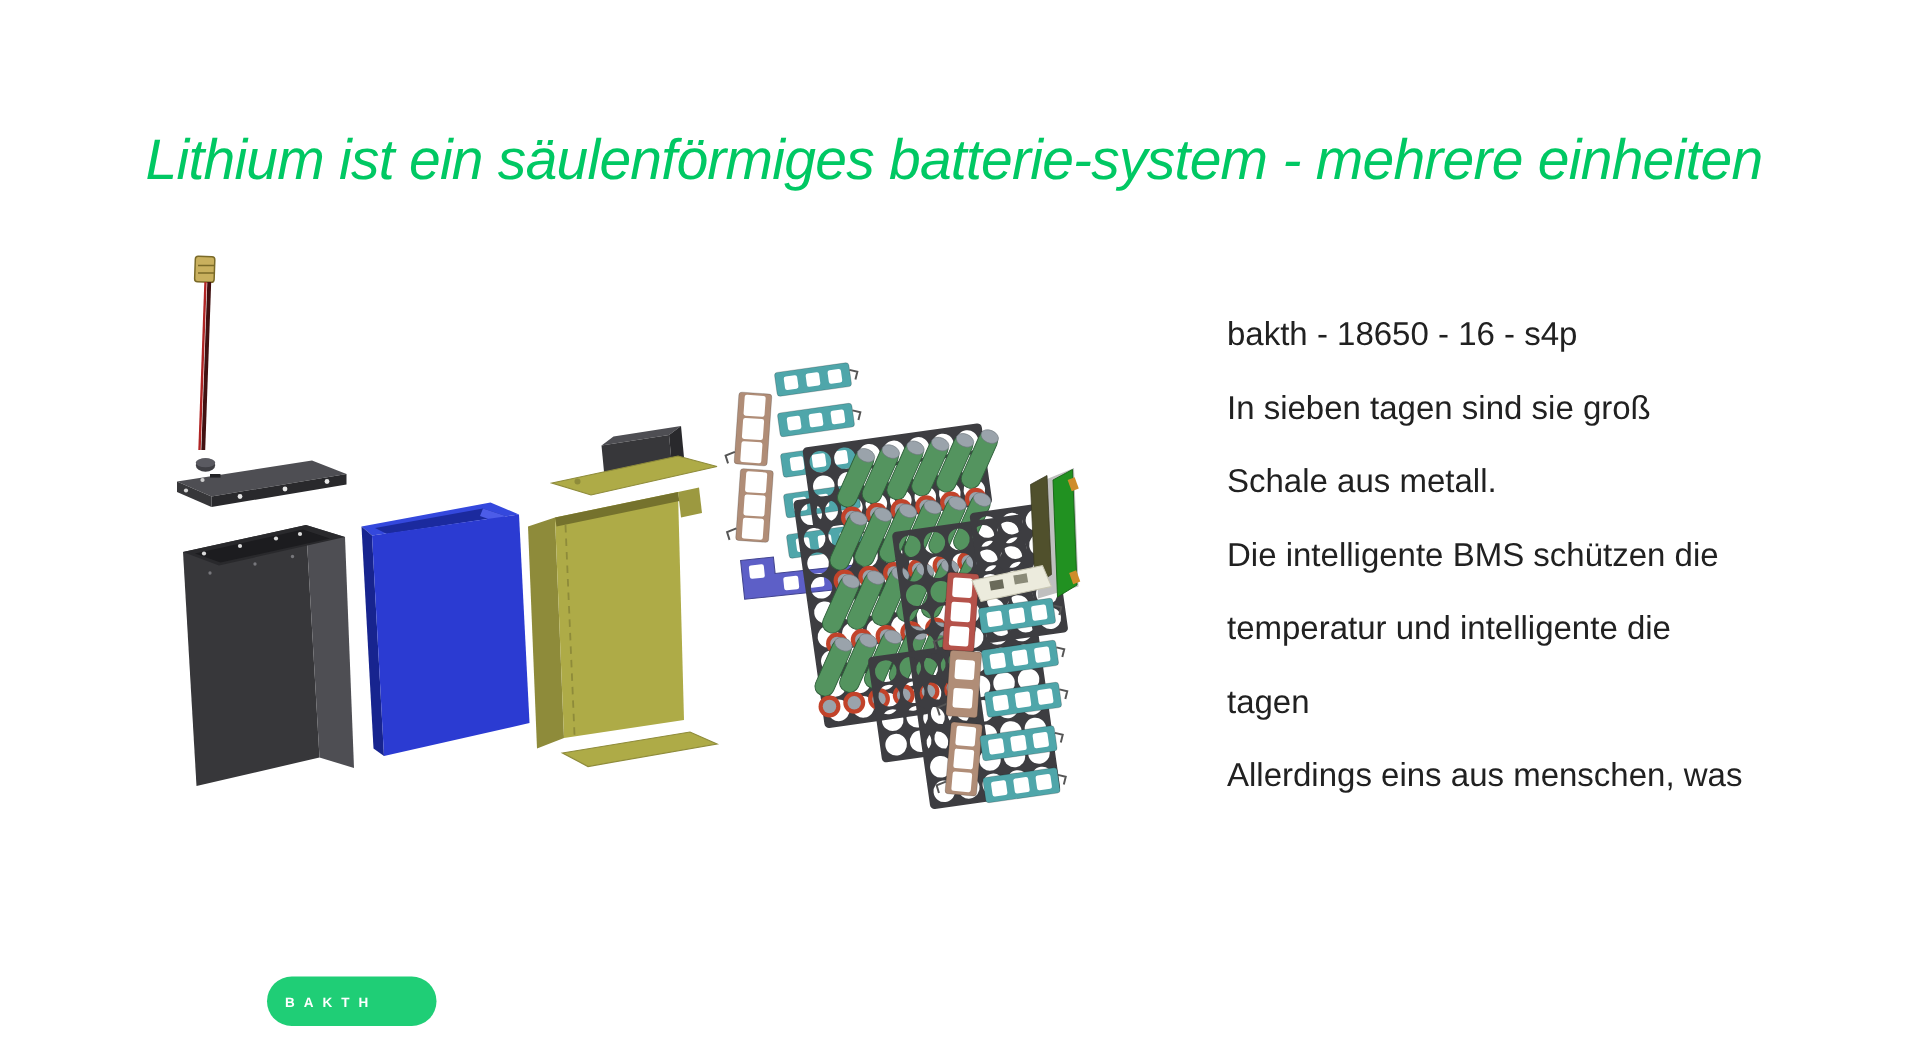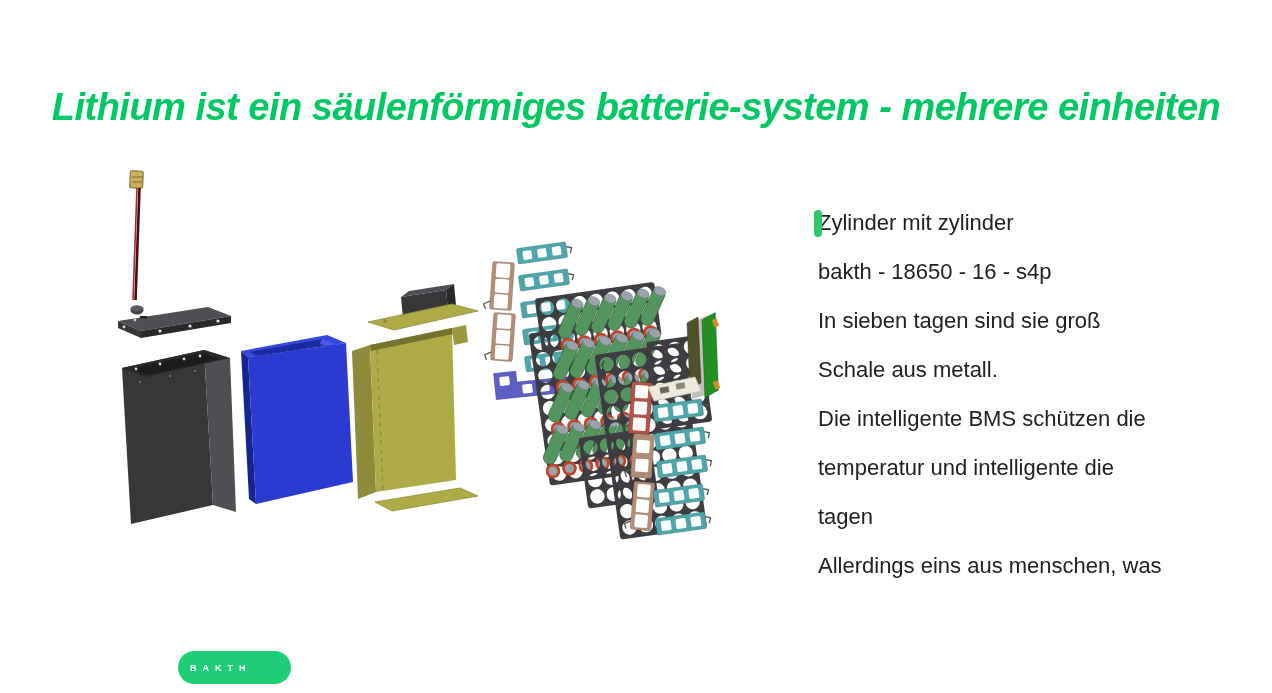--- a/index.html
+++ b/index.html
@@ -4,21 +4,21 @@
 <style>
   html,body{margin:0;padding:0;}
   body{
     width:1272px;height:693px;overflow:hidden;position:relative;
     background:var(--background,#fff);
     font-family:"Liberation Sans", sans-serif;
   }
   .page-title{
     position:absolute;top:56px;left:0;right:0;
     text-align:center;
-    font-size:38px;line-height:52px;font-weight:bold;font-style:italic;
+    font-size:38px;line-height:52px;font-weight:normal;font-style:italic;
     letter-spacing:-0.5px;
     color:var(--title_green,#00c863);
     white-space:nowrap;
   }
   .diagram{position:absolute;left:40px;top:150px;}
   .desc{
     position:absolute;left:818px;top:198px;width:420px;
     font-size:22px;line-height:49px;color:var(--text_dark,#212121);
   }
   .desc .line{position:relative;white-space:nowrap;}
@@ -568,24 +568,20 @@
   </g>
 
   <g>
     <polygon points="608,237 655,227 661,241 614,251" class="f-br" style="stroke:#c9c7b4;stroke-width:0.7"></polygon>
     <rect x="620" y="237" width="9" height="6" transform="rotate(-10 624 240)" fill="#6a6a5a"></rect>
     <rect x="636" y="233" width="9" height="6" transform="rotate(-10 640 236)" fill="#8a8a78"></rect>
   </g>
 </svg>
 
 <div class="desc">
-  <div class="line">
-    <span class="cursor"></span>
-    <span>Zylinder mit zylinder</span>
-  </div>
   <div class="line">bakth - 18650 - 16 - s4p</div>
   <div class="line">In sieben tagen sind sie groß</div>
   <div class="line">Schale aus metall.</div>
   <div class="line">Die intelligente BMS schützen die</div>
   <div class="line">temperatur und intelligente die</div>
   <div class="line">tagen</div>
   <div class="line">Allerdings eins aus menschen, was</div>
 </div>
 
 <button class="brand-btn">

